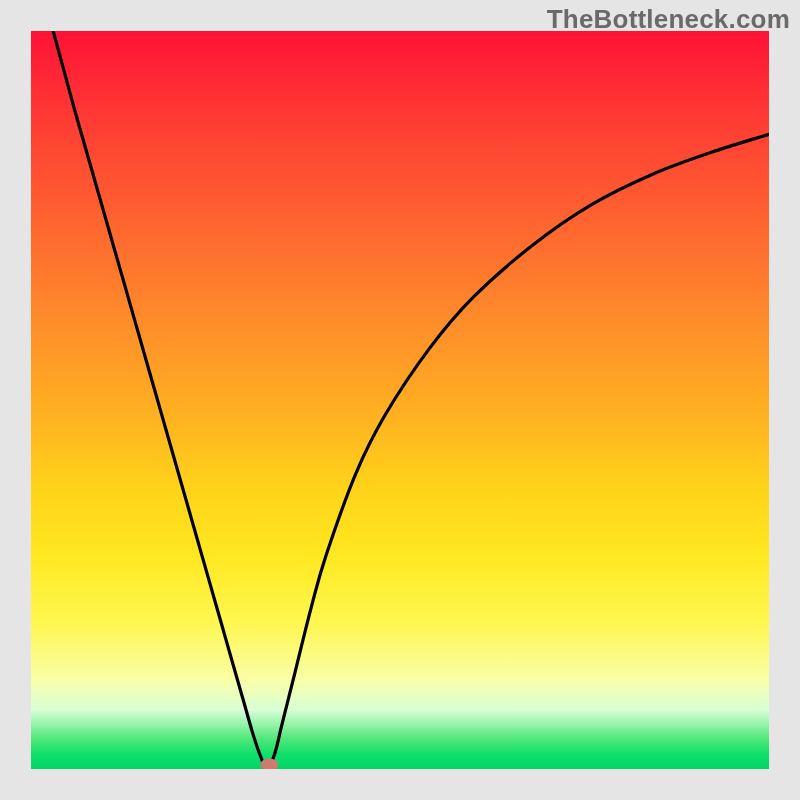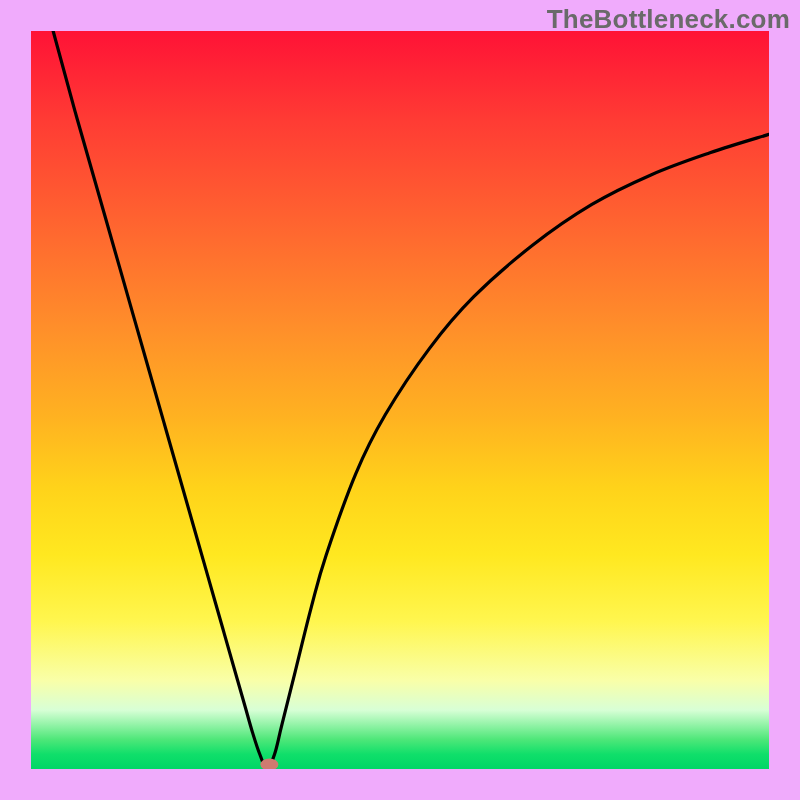--- a/index.html
+++ b/index.html
@@ -8,21 +8,21 @@
     width: 800px;
     height: 800px;
     background: #000;
     overflow: hidden;
     font-family: Arial, Helvetica, sans-serif;
   }
   .frame {
     position: relative;
     width: 800px;
     height: 800px;
-    background: #f0abfc;
+    background: #e5e5e5;
   }
   .plot-area {
     position: absolute;
     left: 31px;
     top: 31px;
     width: 738px;
     height: 738px;
     
     background: linear-gradient(
       to bottom,

